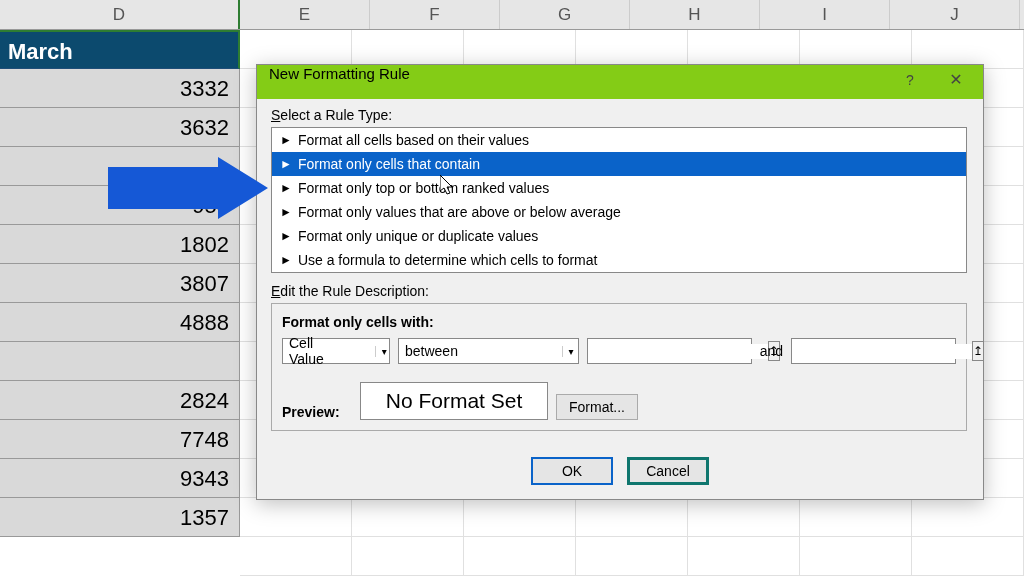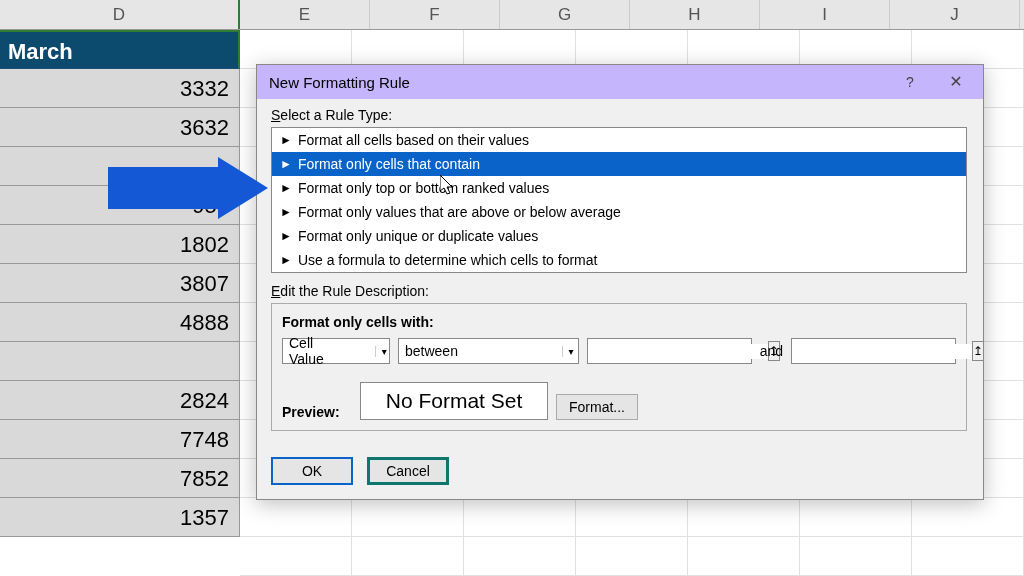--- a/index.html
+++ b/index.html
@@ -86,23 +86,22 @@
       left: 256px;
       top: 64px;
       width: 728px;
       background: #f0f0f0;
       border: 1px solid #888;
       box-shadow: 0 4px 20px rgba(0,0,0,0.25);
     }
     .dialog-titlebar {
       height: 34px;
       display: flex;
-      align-items: center;
       padding: 0 4px 0 12px;
-      background: #c4b5fd;
+      background: #84cc16;
       font-size: 15px;
     }
     .dialog-title { flex: 1; }
     .tb-btn {
       width: 46px;
       height: 30px;
       text-align: center;
       line-height: 30px;
       font-size: 14px;
       color: #444;
@@ -193,21 +192,21 @@
       font-size: 21px;
     }
     .format-btn {
       border: 1px solid #aaa;
       background: #e5e5e5;
       padding: 4px 12px;
       font-size: 14px;
     }
     .dialog-footer {
       display: flex;
-      justify-content: flex-start;
+      justify-content: center;
       gap: 14px;
       padding: 12px 14px 14px 14px;
     }
     .dlg-btn {
       min-width: 82px;
       height: 28px;
       border: 3px solid #0f766e;
       background: #e5e5e5;
       font-size: 14px;
     }
@@ -245,21 +244,21 @@
       <div class="data-cell">3332</div>
       <div class="data-cell">3632</div>
       <div class="data-cell"></div>
       <div class="data-cell">953</div>
       <div class="data-cell">1802</div>
       <div class="data-cell">3807</div>
       <div class="data-cell">4888</div>
       <div class="data-cell"></div>
       <div class="data-cell">2824</div>
       <div class="data-cell">7748</div>
-      <div class="data-cell">7852</div>
+      <div class="data-cell">9343</div>
       <div class="data-cell">1357</div>
     </div>
     <div class="grid-right">
 
     <div class="grid-row">
           <div class="grid-cell"></div>
           <div class="grid-cell"></div>
           <div class="grid-cell"></div>
           <div class="grid-cell"></div>
           <div class="grid-cell"></div>

